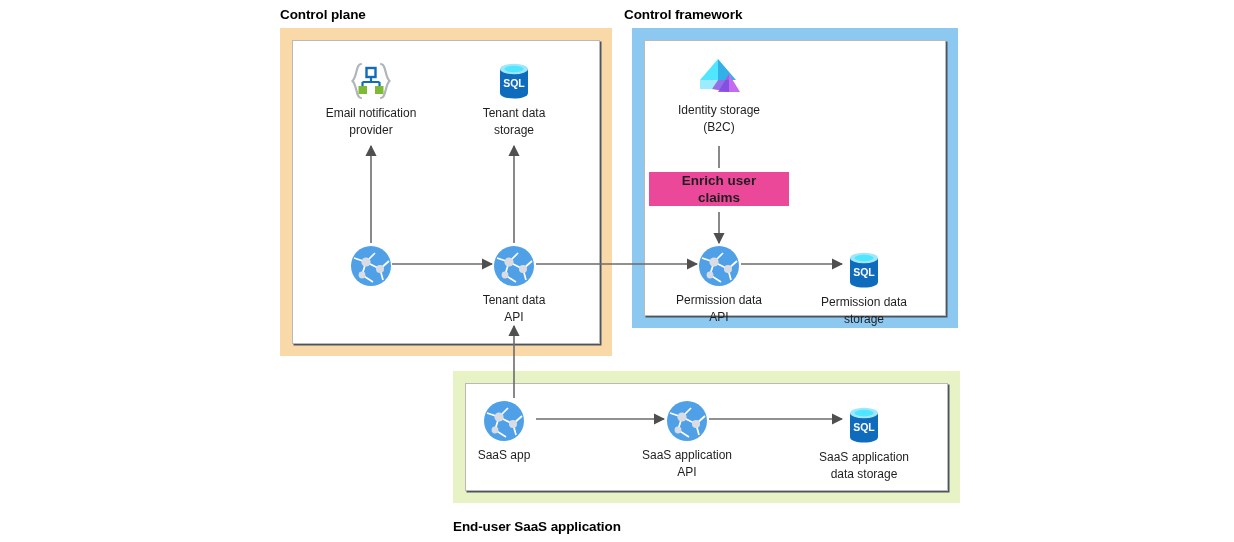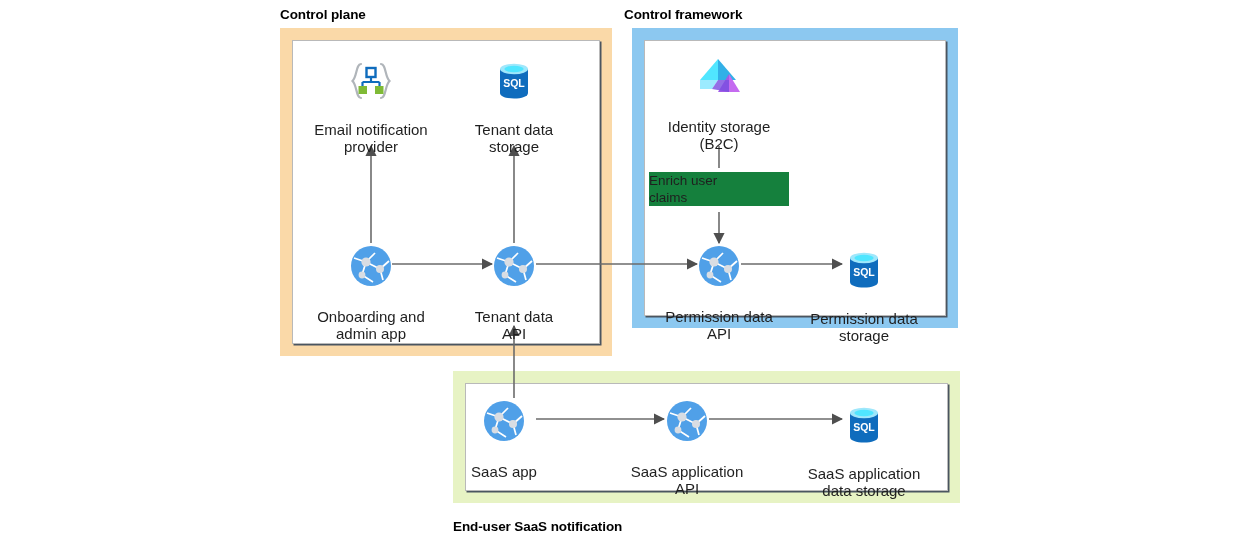--- a/index.html
+++ b/index.html
@@ -61,57 +61,59 @@
     text-align: center;
     z-index: 5;
   }
   .node .icon-wrap {
     height: 46px;
     display: flex;
     align-items: flex-end;
     justify-content: center;
   }
   .node .node-label {
-    margin-top: 20px;
-    font-size: 15px;
+    margin-top: 4px;
+    font-size: 12px;
     line-height: 17px;
     color: #1f1f1f;
     white-space: pre-line;
   }
 
   
   #wires {
     position: absolute;
     left: 0; top: 0;
     width: 1234px; height: 542px;
     z-index: 3;
     pointer-events: none;
   }
   .edge-label {
     position: absolute;
     width: 140px;
     margin-left: -70px;
+    text-align: center;
     font-size: 13.5px;
     line-height: 17px;
     color: #1f1f1f;
-    background: #15803d;
+    background: #ec4899;
     white-space: pre-line;
     z-index: 4;
+    font-weight: bold;
   }
 </style>
 </head>
 <body>
 
 <div id="stage">
 
   <div class="group-title" id="title-control">Control plane</div>
 
   <div class="group-title" id="title-identity">Control framework</div>
 
-  <div class="group-title" id="title-saas">End-user SaaS notification</div>
+  <div class="group-title" id="title-saas">End-user SaaS application</div>
 
   <div class="group" id="grp-control">
     <div class="group-inner" id="grp-control-in"></div>
   </div>
 
   <div class="group" id="grp-identity">
     <div class="group-inner" id="grp-identity-in"></div>
   </div>
 
   <div class="group" id="grp-saas">
@@ -188,22 +190,20 @@
           <path d="M17 18 L26 9"></path>
           <path d="M17 18 L31 25"></path>
           <path d="M31 25 L40 17"></path>
           <path d="M31 25 L34 36"></path>
         </g>
         <circle cx="17" cy="18" r="4.6" fill="#d9dde3"></circle>
         <circle cx="31" cy="25" r="4" fill="#d9dde3"></circle>
         <circle cx="13" cy="31" r="3.4" fill="#d9dde3"></circle>
       </svg>
     </div>
-    <div class="node-label">Onboarding and
-admin app</div>
   </div>
 
   <div class="node" style="left:514px; top:242px;">
     <div class="icon-wrap">
       <svg width="44" height="44" viewBox="0 0 44 44">
         <circle cx="22" cy="22" r="20" fill="#50a0e8"></circle>
         <g stroke="#ffffff" stroke-width="1.7" fill="none">
           <path d="M5 14 L17 18 L13 31 L24 38"></path>
           <path d="M17 18 L26 9"></path>
           <path d="M17 18 L31 25"></path>

